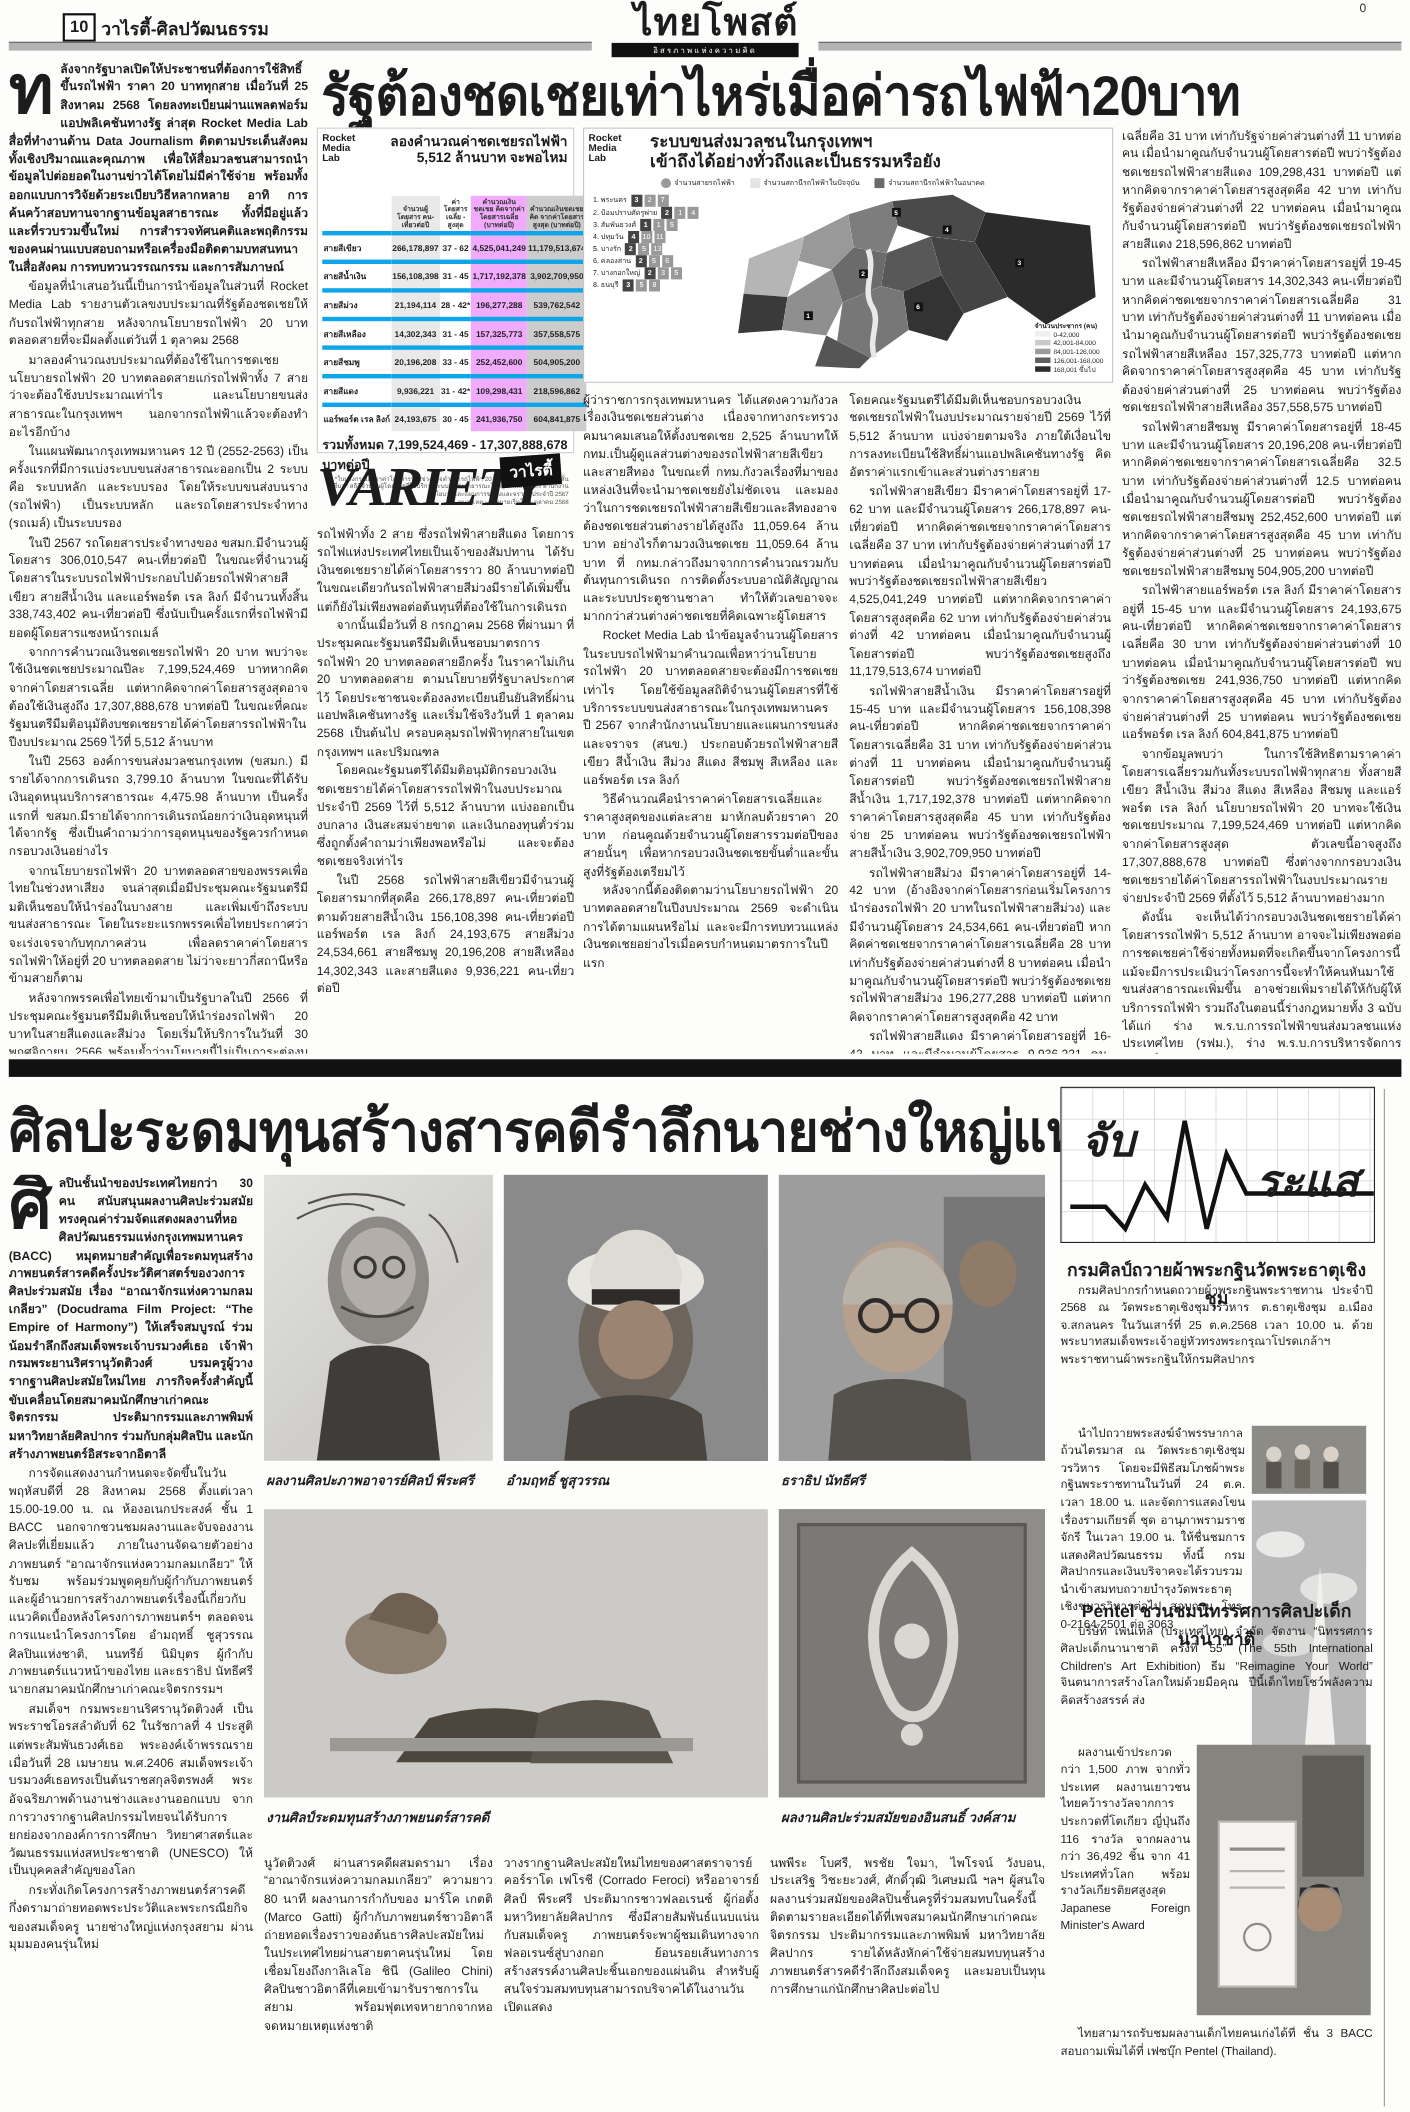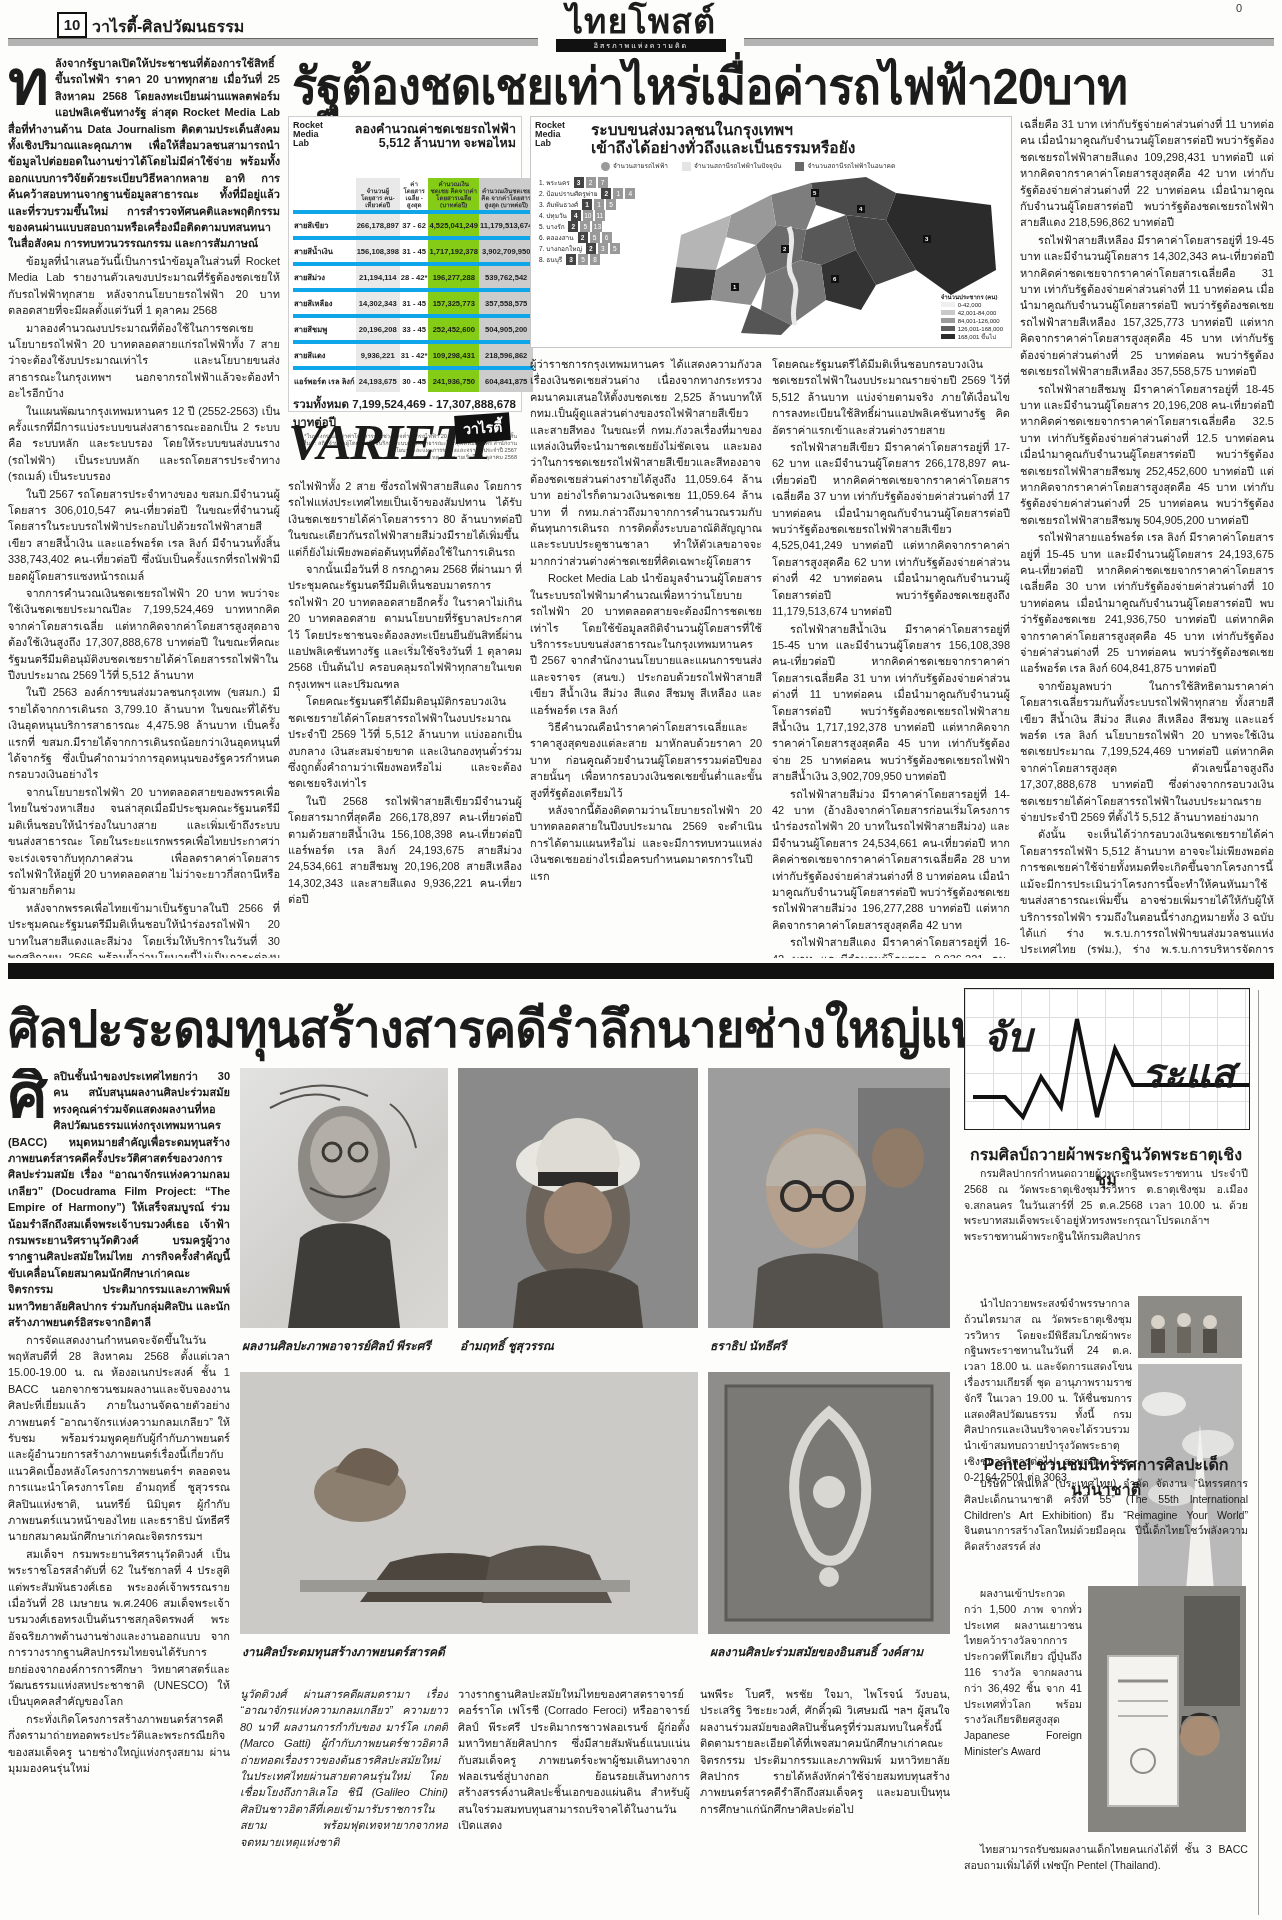--- a/index.html
+++ b/index.html
@@ -5,21 +5,21 @@
   html,body{margin:0;padding:0;background:#888;}
   #page{position:relative;width:1282px;height:1920px;background:#fdfdfc;margin:0 auto;
         font-family:"Liberation Sans",sans-serif;color:#1c1c1c;overflow:hidden;}
   
   .corner{position:absolute;top:2px;right:40px;font-size:11px;color:#333;}
   .pageno{position:absolute;left:57px;top:12px;width:26px;height:22px;border:2px solid #111;
           font-weight:bold;font-size:15px;text-align:center;line-height:22px;background:#fff;}
   .secname{position:absolute;left:92px;top:14px;font-weight:bold;font-size:16px;}
   .headband{position:absolute;left:8px;top:38px;width:1266px;height:7px;background:#b3b3b3;border-top:1px solid #666;}
   .masthead{position:absolute;left:50%;top:4px;transform:translateX(-50%);text-align:center;background:#fdfdfc;padding:0 18px;z-index:3;}
-  .masthead .mh{font-size:34px;font-weight:900;letter-spacing:1px;line-height:1.0;}
+  .masthead .mh{font-size:34px;font-weight:900;letter-spacing:1px;line-height:1.0;text-align:right;}
   .masthead .tag{margin:1px auto 0;background:#111;color:#fff;font-size:7px;letter-spacing:2px;
                  padding:1px 0;width:170px;}
   
   .textcol{position:absolute;overflow:hidden;font-size:11px;line-height:16.4px;text-align:justify;}
   .textcol p{margin:0 0 1px;text-indent:18px;}
   .textcol p:first-child{text-indent:0;}
   .lead-col p:first-child{font-weight:bold;}
   .dropcap{float:left;font-size:62px;line-height:52px;font-weight:900;padding:2px 6px 0 0;}
   
   .headline1{position:absolute;left:292px;top:46px;width:984px;font-size:47px;font-weight:900;
@@ -27,21 +27,21 @@
   
   .panel{position:absolute;background:#fff;}
   #farepanel{left:288px;top:116px;width:234px;height:296px;border:1px solid #cfcfcf;padding:4px 4px 0;box-sizing:border-box;}
   .brand{font-weight:900;font-size:9px;line-height:9px;}
   .ftitle{position:absolute;right:5px;top:5px;text-align:right;font-weight:900;font-size:12.5px;line-height:14px;}
   table.fare{border-collapse:collapse;width:100%;margin-top:30px;font-size:7.6px;}
   table.fare th{font-weight:bold;font-size:6.2px;color:#333;line-height:7px;padding:2px 1px;text-align:center;vertical-align:bottom;}
   table.fare td{padding:5px 1px;border-top:4px solid #0ea5e9;text-align:center;font-weight:bold;white-space:nowrap;}
   table.fare td.line{text-align:left;font-weight:900;font-size:7.6px;}
   .c-pass{background:#e9e9e9;}
-  .c-avg{background:#84cc16;}
+  .c-avg{background:#f0abfc;}
   .c-max{background:#cccccc;}
   .ftotal{font-weight:900;font-size:11.5px;text-align:left;margin-top:3px;}
   .ffoot{font-size:5.6px;color:#555;text-align:right;line-height:7px;margin-top:2px;}
   
   #mappanel{left:530px;top:116px;width:482px;height:232px;border:1px solid #c5c5c5;padding:4px;box-sizing:border-box;}
   .mtitle{position:absolute;left:60px;right:6px;top:4px;text-align:left;font-weight:900;font-size:15.5px;line-height:18px;}
   .mlegend{position:absolute;left:70px;top:44px;right:10px;display:flex;gap:14px;font-size:6.5px;align-items:center;}
   .mlegend .sw{display:inline-block;width:9px;height:9px;margin-right:3px;vertical-align:middle;}
   .districts{position:absolute;left:8px;top:60px;width:120px;font-size:6.5px;line-height:11px;}
   .districts div{white-space:nowrap;}
@@ -337,21 +337,21 @@
       <rect width="242" height="262" fill="#8f8d89"></rect>
       <rect x="18" y="14" width="206" height="234" fill="#7b7975" stroke="#5c5a56" stroke-width="3"></rect>
       <path d="M121,40 C85,70 75,120 100,170 C110,195 135,195 145,170 C170,120 158,70 121,40 Z" fill="none" stroke="#d9d7d2" stroke-width="10"></path>
       <circle cx="121" cy="120" r="16" fill="#d9d7d2"></circle>
       <circle cx="121" cy="205" r="10" fill="#d9d7d2"></circle>
     </svg>
   </div>
   <div class="caption" style="left:242px;top:1642px;width:440px;">งานศิลป์ระดมทุนสร้างภาพยนตร์สารคดี</div>
   <div class="caption" style="left:710px;top:1642px;width:240px;">ผลงานศิลปะร่วมสมัยของอินสนธิ์ วงค์สาม</div>
 
-  <div class="textcol" style="left:240px;top:1686px;width:208px;height:228px;font-style:italic;">
+  <div class="textcol" style="left:240px;top:1686px;width:208px;height:228px;">
       <p>นูวัดติวงศ์ ผ่านสารคดีผสมดรามา เรื่อง “อาณาจักรแห่งความกลมเกลียว” ความยาว 80 นาที ผลงานการกำกับของ มาร์โค เกตติ (Marco Gatti) ผู้กำกับภาพยนตร์ชาวอิตาลี ถ่ายทอดเรื่องราวของต้นธารศิลปะสมัยใหม่ในประเทศไทยผ่านสายตาคนรุ่นใหม่ โดยเชื่อมโยงถึงกาลิเลโอ ชินี (Galileo Chini) ศิลปินชาวอิตาลีที่เคยเข้ามารับราชการในสยาม พร้อมฟุตเทจหายากจากหอจดหมายเหตุแห่งชาติ</p>
     </div>
   <div class="textcol" style="left:700px;top:1686px;width:250px;height:228px;">
       <p>นพพีระ โบศรี, พรชัย ใจมา, ไพโรจน์ วังบอน, ประเสริฐ วิชะยะวงศ์, ศักดิ์วุฒิ วิเศษมณี ฯลฯ ผู้สนใจผลงานร่วมสมัยของศิลปินชั้นครูที่ร่วมสมทบในครั้งนี้ ติดตามรายละเอียดได้ที่เพจสมาคมนักศึกษาเก่าคณะจิตรกรรม ประติมากรรมและภาพพิมพ์ มหาวิทยาลัยศิลปากร รายได้หลังหักค่าใช้จ่ายสมทบทุนสร้างภาพยนตร์สารคดีรำลึกถึงสมเด็จครู และมอบเป็นทุนการศึกษาแก่นักศึกษาศิลปะต่อไป</p>
     </div>
   <div class="textcol" style="left:458px;top:1686px;width:232px;height:228px;">
       <p>วางรากฐานศิลปะสมัยใหม่ไทยของศาสตราจารย์คอร์ราโด เฟโรชี (Corrado Feroci) หรืออาจารย์ศิลป์ พีระศรี ประติมากรชาวฟลอเรนซ์ ผู้ก่อตั้งมหาวิทยาลัยศิลปากร ซึ่งมีสายสัมพันธ์แนบแน่นกับสมเด็จครู ภาพยนตร์จะพาผู้ชมเดินทางจากฟลอเรนซ์สู่บางกอก ย้อนรอยเส้นทางการสร้างสรรค์งานศิลปะชิ้นเอกของแผ่นดิน สำหรับผู้สนใจร่วมสมทบทุนสามารถบริจาคได้ในงานวันเปิดแสดง</p>
     </div>
 
   <div id="krabox">

